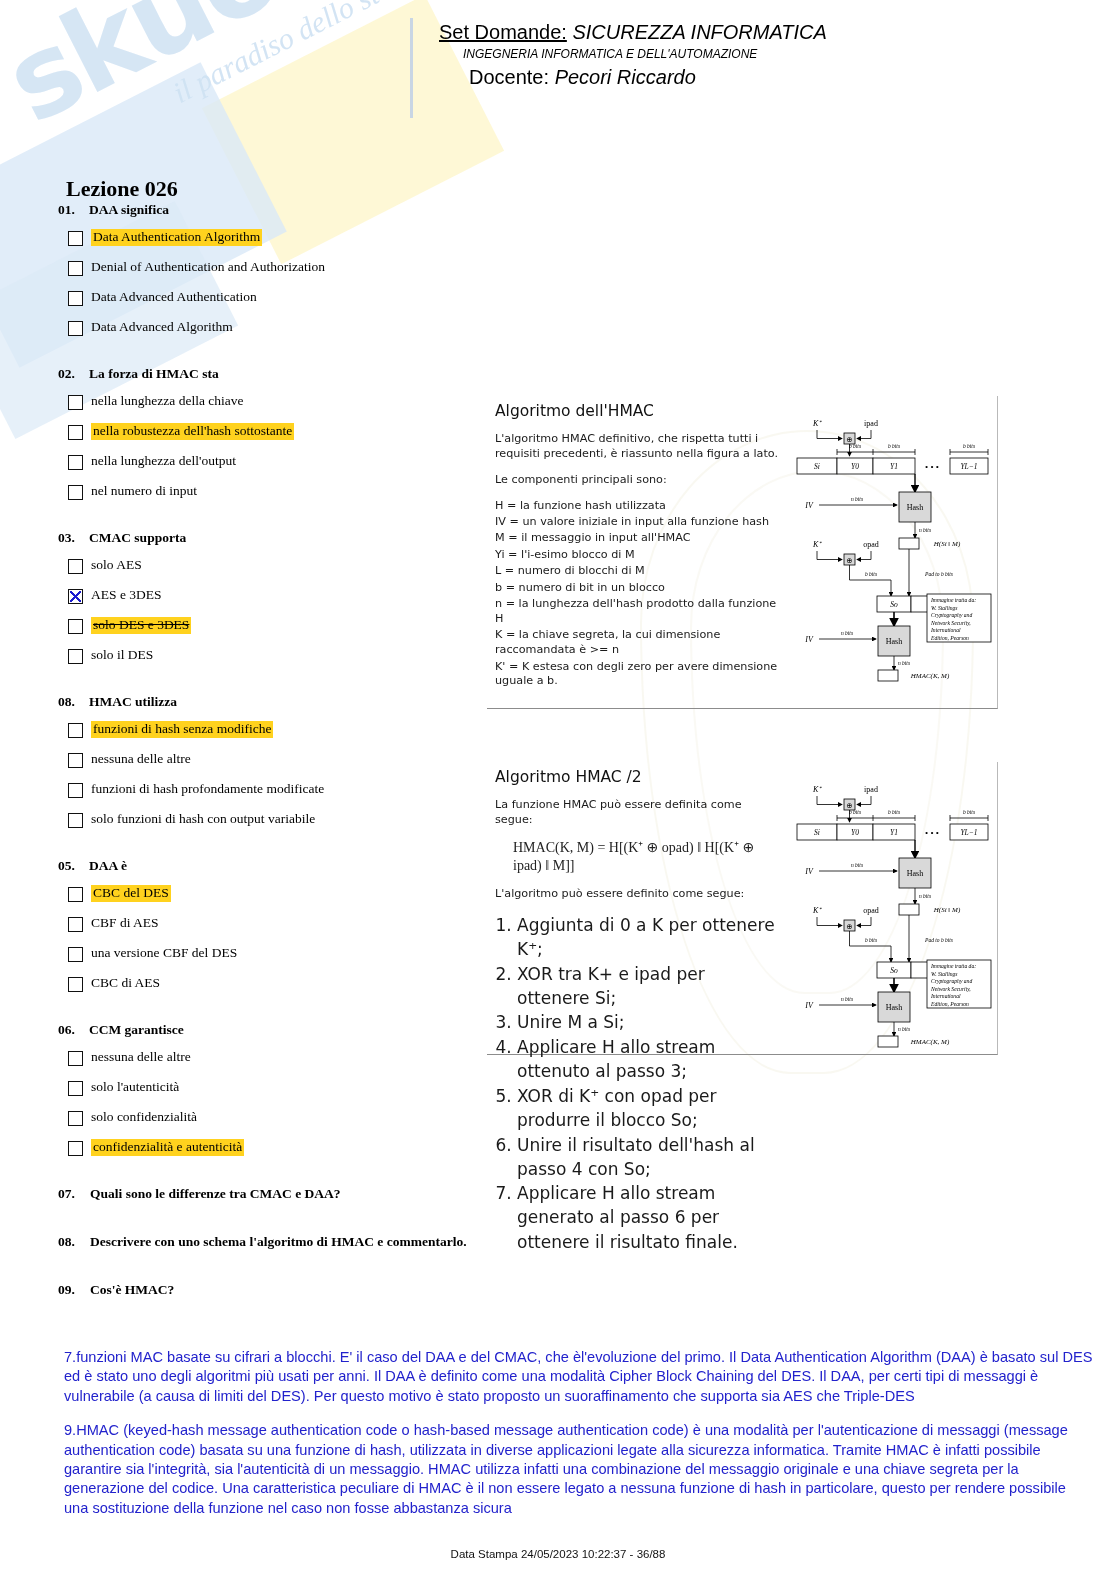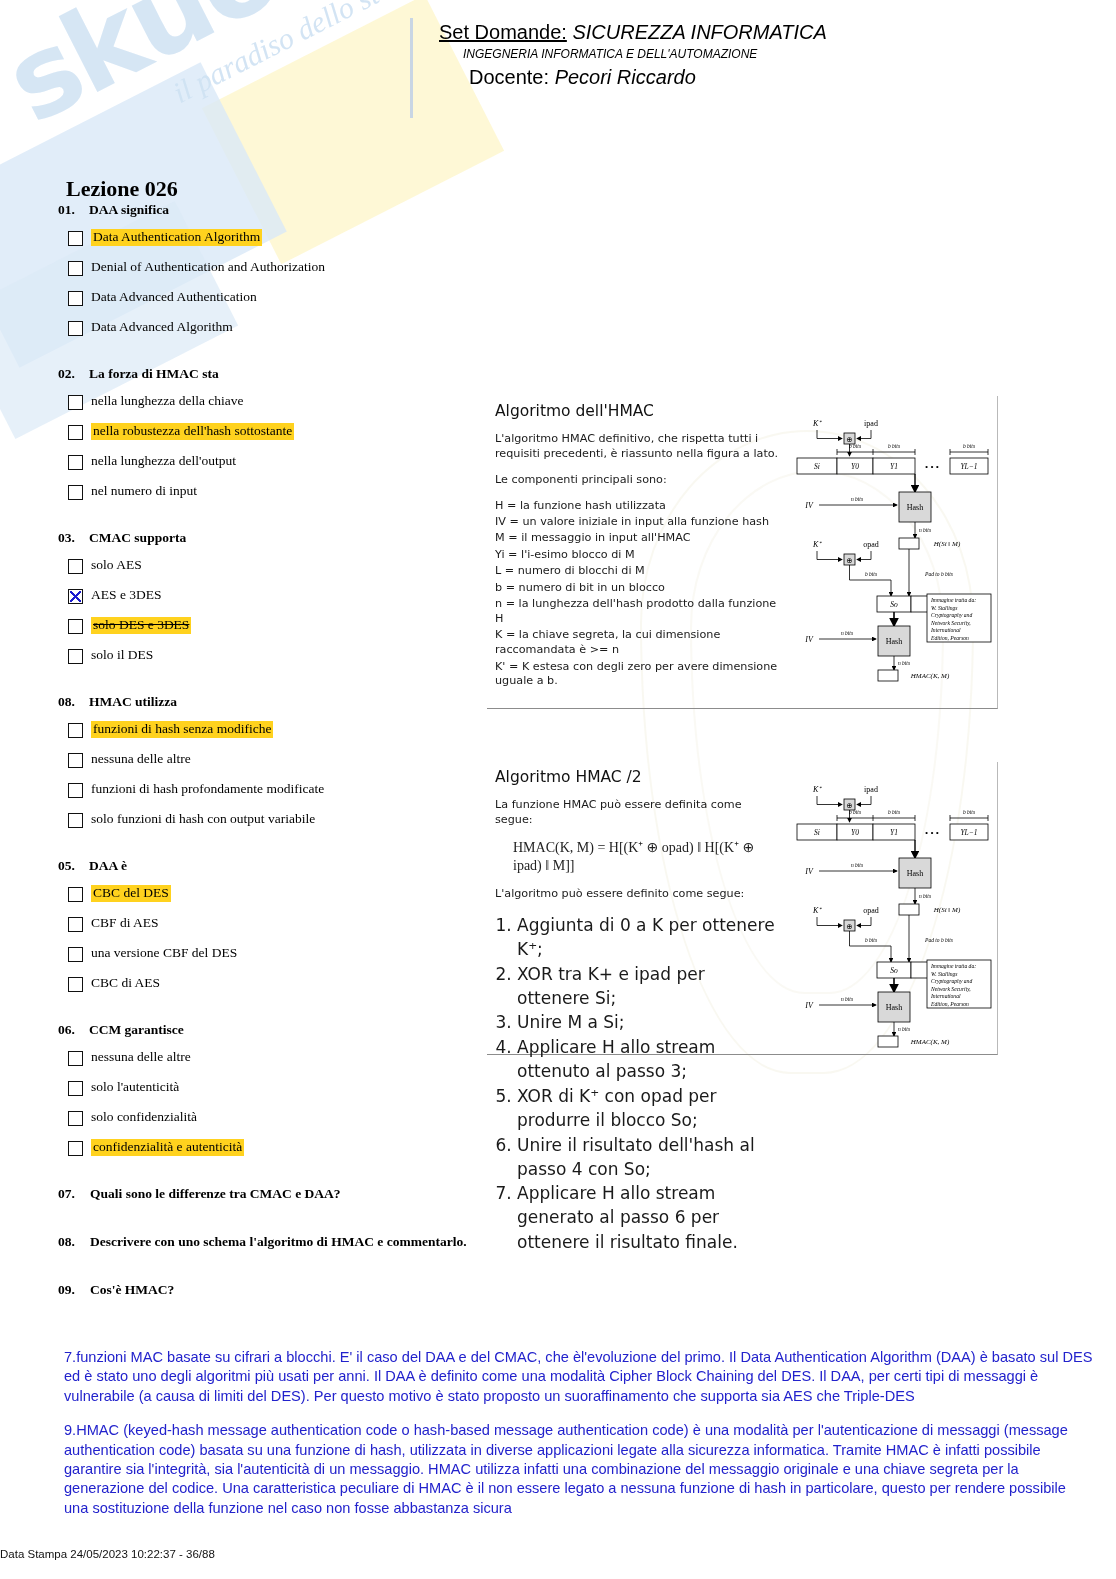--- a/index.html
+++ b/index.html
@@ -121,21 +121,21 @@
   }
   .sl-steps{margin:0;padding-left:22px;font-size:17px;line-height:1.42;}
   .sl-steps li{margin-bottom:0.5px;}
 
   
   .diagram{position:absolute;right:4px;top:8px;width:206px;height:286px;}
   .diagram svg{display:block;}
 
   
   .footer{
-    position:absolute;left:0;right:0;top:1548px;text-align:left;z-index:5;
+    position:absolute;left:0;right:0;top:1548px;text-align:center;z-index:5;
     font-family:"Liberation Sans", sans-serif;font-size:11.5px;color:#111;
   }
 </style>
 </head>
 <body>
 
 <div class="wm wm-yellow"></div>
 <div class="wm wm-blue1"></div>
 <div class="wm wm-blue2"></div>
 <div class="wm wm-text">

